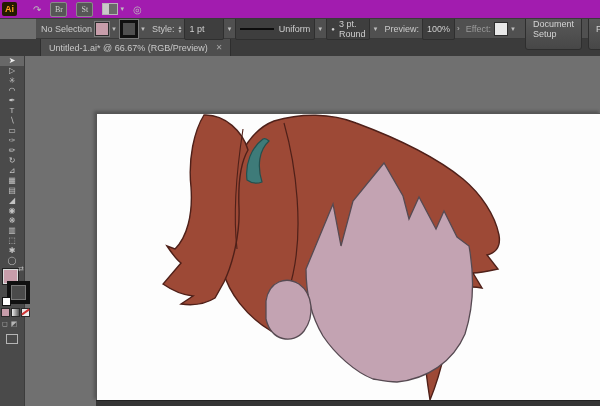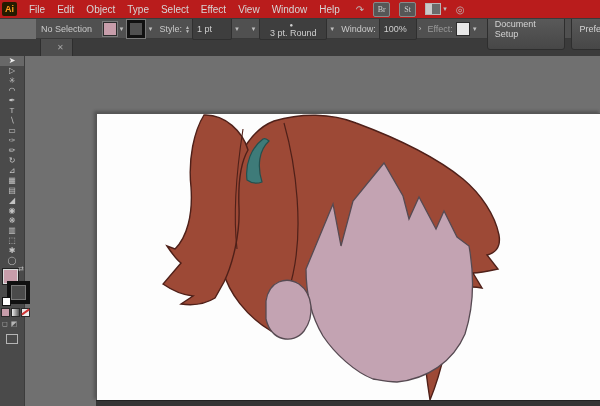--- a/index.html
+++ b/index.html
@@ -3,21 +3,21 @@
 <meta charset="utf-8">
 <style>
   html,body{margin:0;padding:0;}
   body{
     width:600px;height:406px;overflow:hidden;position:relative;
     font-family:"Liberation Sans",sans-serif;
     background:#6f6f6f;
     -webkit-font-smoothing:antialiased;
   }
   
-  .menubar{position:absolute;left:0;top:0;width:600px;height:18px;background:#b91c1c;border-bottom:1px solid #3a3a3a;display:flex;align-items:center;z-index:30;}
+  .menubar{position:absolute;left:0;top:0;width:600px;height:18px;background:#a21caf;border-bottom:1px solid #3a3a3a;display:flex;align-items:center;z-index:30;}
   .ai-logo{width:15px;height:14px;margin:0 6px 0 2px;background:#241c00;color:#ff9c21;font-size:9px;font-weight:bold;display:flex;align-items:center;justify-content:center;border-radius:2px;}
   .menu-item{color:#d6d6d6;font-size:10px;padding:0 6px;line-height:17px;cursor:default;}
   .mb-right{display:flex;align-items:center;margin-left:10px;gap:9px;}
   .mb-icon{color:#bdbdbd;font-size:10px;}
   .mb-badge{width:15px;height:13px;border:1px solid #8a8a8a;border-radius:2px;color:#cfcfcf;font-size:8px;display:flex;align-items:center;justify-content:center;background:#565656;font-family:Liberation Serif, serif;}
   .ws-icon{display:inline-block;width:14px;height:10px;border:1px solid #b5b5b5;position:relative;background:#6a6a6a;}
   .ws-icon::before{content:"";position:absolute;left:0;top:0;width:6px;height:10px;background:#c9c9c9;}
   .chev{color:#bdbdbd;font-size:7px;margin-left:2px;}
   
   .cbar{position:absolute;left:0;top:19px;width:600px;height:19px;background:#505050;border-bottom:1px solid #393939;display:flex;align-items:center;z-index:29;font-size:9px;color:#c9c9c9;margin-left:36px;}
@@ -55,31 +55,20 @@
   .pasteboard{position:absolute;left:24px;top:56px;width:576px;height:350px;background:#707070;z-index:1;}
   .artboard{position:absolute;left:96px;top:113px;width:504px;height:287px;background:#fdfdfd;border-top:1px solid #565656;border-left:1px solid #565656;box-shadow:-2px -2px 3px rgba(0,0,0,.25);z-index:2;}
   .bottom-strip{position:absolute;left:96px;top:400px;width:504px;height:6px;background:#353535;border-top:1px solid #222;z-index:3;}
   svg{display:block;}
 </style>
 </head>
 <body>
 
 <div class="menubar">
   <div class="ai-logo">Ai</div>
-  <div id="menu-items" style="display:flex;">
-      <span class="menu-item">File</span>
-      <span class="menu-item">Edit</span>
-      <span class="menu-item">Object</span>
-      <span class="menu-item">Type</span>
-      <span class="menu-item">Select</span>
-      <span class="menu-item">Effect</span>
-      <span class="menu-item">View</span>
-      <span class="menu-item">Window</span>
-      <span class="menu-item">Help</span>
-    </div>
   <div class="mb-right">
     <span class="mb-icon">↷</span>
     <span class="mb-badge">Br</span>
     <span class="mb-badge">St</span>
     <span style="display:flex;align-items:center;">
       <span class="ws-icon"></span>
       <span class="chev">▾</span>
     </span>
     <span class="mb-icon">◎</span>
   </div>
@@ -99,42 +88,47 @@
   <span class="cb-label">Style:</span>
   <span class="cb-group">
     <span class="stepper">
         <span>▲</span>
         <span>▼</span>
       </span>
     <span class="inset" style="width:30px;">1 pt</span>
     <span class="cb-chev">▼</span>
   </span>
   <span style="width:6px;"></span>
+  <span class="cb-group inset" style="width:70px;">
+    <span class="profile-line"></span>
+    <span>Uniform</span>
+  </span>
   <span class="cb-chev">▼</span>
-  <span class="cb-group inset" style="width:62px;flex-direction:column;">
+  <span class="cb-group inset" style="width:62px;">
     <span style="font-size:6px;margin-right:4px;">●</span>
     <span>3 pt. Round</span>
   </span>
   <span class="cb-chev">▼</span>
-  <span class="cb-label">Window:</span>
+  <span class="cb-label">Preview:</span>
   <span class="inset" style="width:30px;">100%</span>
   <span class="cb-chev" style="font-size:8px;">›</span>
   <span class="cb-label" style="color:#9a9a9a;">Effect:</span>
   <span class="cb-group">
     <span class="style-swatch"></span>
     <span class="cb-chev">▼</span>
   </span>
   <span class="cb-btn">Document Setup</span>
   <span class="cb-btn">Preferences</span>
 
 </div>
 
 <div class="tabbar-full"></div>
 <div class="tabbar">
   <div class="doc-tab">
+    <span>Untitled-1.ai* @ 66.67% (RGB/Preview)</span>
     <span class="tab-close">✕</span>
   </div>
 </div>
 
 <div class="toolbar">
   <div id="tool-list">
       <div class="tool active" title="Selection Tool">➤</div>
       <div class="tool" title="Direct Selection Tool">▷</div>
       <div class="tool" title="Magic Wand Tool">✳</div>
       <div class="tool" title="Lasso Tool">◠</div>

